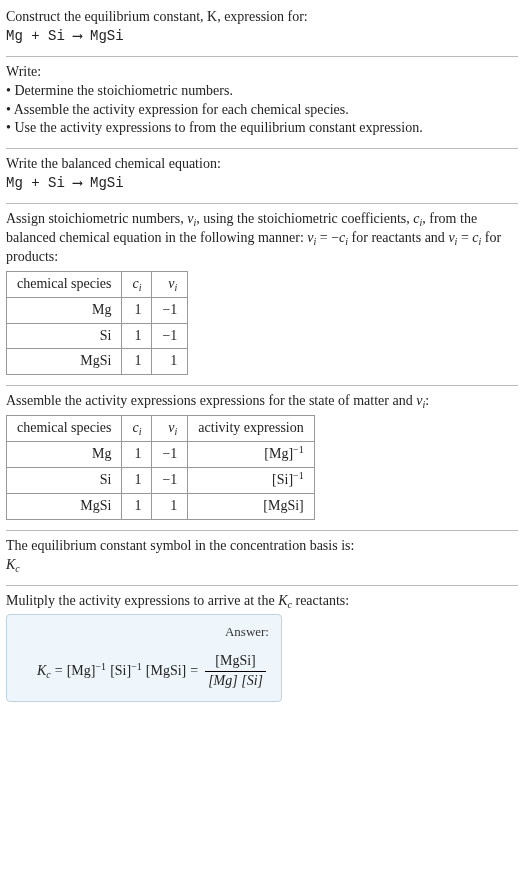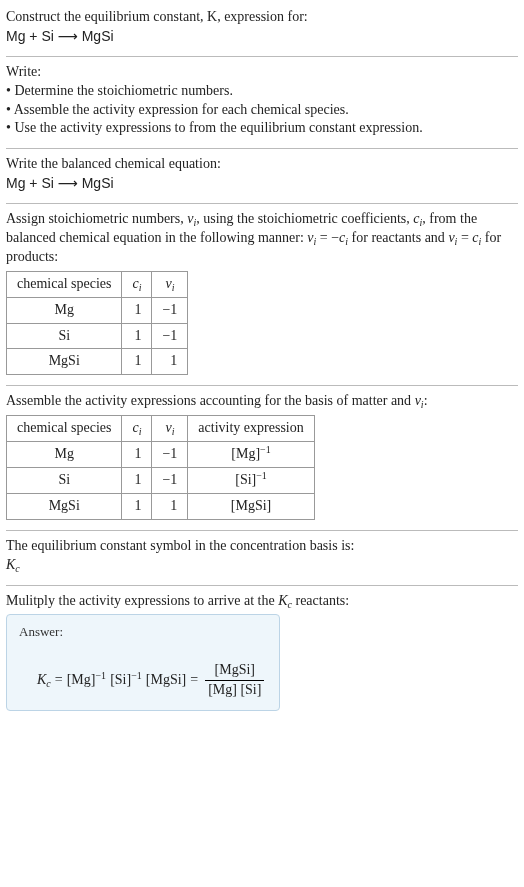--- a/index.html
+++ b/index.html
@@ -15,77 +15,78 @@
   }
   .section {
     padding: 4px 0 8px 0;
   }
   hr.sep {
     border: none;
     border-top: 1px solid #bbb;
     margin: 2px 0;
   }
   .eq {
-    font-family: Liberation Sans, sans-serif;
+    font-family: Liberation Mono, monospace;
   }
   .sub {
     font-size: 10px;
     position: relative;
     top: 3px;
   }
   .sup {
     font-size: 10px;
     position: relative;
     top: -5px;
   }
   table.dat {
     border-collapse: collapse;
     margin-top: 4px;
   }
   table.dat td, table.dat th {
     border: 1px solid #999;
     padding: 3px 10px;
     font-weight: normal;
     font-size: 14px;
-    text-align: center;
+    text-align: right;
   }
   table.dat td.center, table.dat th.center {
-    text-align: center;
     font-style: italic;
   }
   table.dat td.right, table.dat th.right {
     text-align: right;
   }
   .answer-box {
     display: inline-block;
     background: #eef6fb;
     border: 1px solid #bcd4e6;
     border-radius: 4px;
     padding: 8px 12px 10px 12px;
     margin-top: 4px;
   }
   .answer-label {
     font-size: 13px;
     color: #333;
-    margin-bottom: 20px;
+    margin-bottom: 11px;
+    text-align: right;
   }
   .frac {
     display: inline-block;
     vertical-align: middle;
     text-align: center;
     margin: 0 3px;
   }
   .frac .num {
     display: block;
     border-bottom: 1px solid #000;
     padding: 0 3px;
   }
   .frac .den {
     display: block;
     padding: 0 3px;
+    font-style: italic;
   }
   .kline {
     display: flex;
     align-items: center;
     gap: 4px;
     padding-left: 18px;
   }
   .ital { font-style: italic; }
 </style>
 </head>
@@ -139,21 +140,21 @@
       <td class="right">1</td>
       <td class="right">1</td>
     </tr>
   </tbody>
     </table>
 </div>
 <hr class="sep">
 
 <div class="section">
   <div>
-    <span>Assemble the activity expressions accounting for the basis of matter and </span><span class="ital"><span>ν</span><span class="sub">i</span></span><span>:</span>
+    <span>Assemble the activity expressions expressions for the state of matter and </span><span class="ital"><span>ν</span><span class="sub">i</span></span><span>:</span>
   </div>
   <table class="dat">
     <tbody>
         <tr>
       <td>chemical species</td>
       <td class="center ital"><span>c</span><span class="sub">i</span></td>
       <td class="center ital"><span>ν</span><span class="sub">i</span></td>
       <td>activity expression</td>
     </tr>
     <tr>

